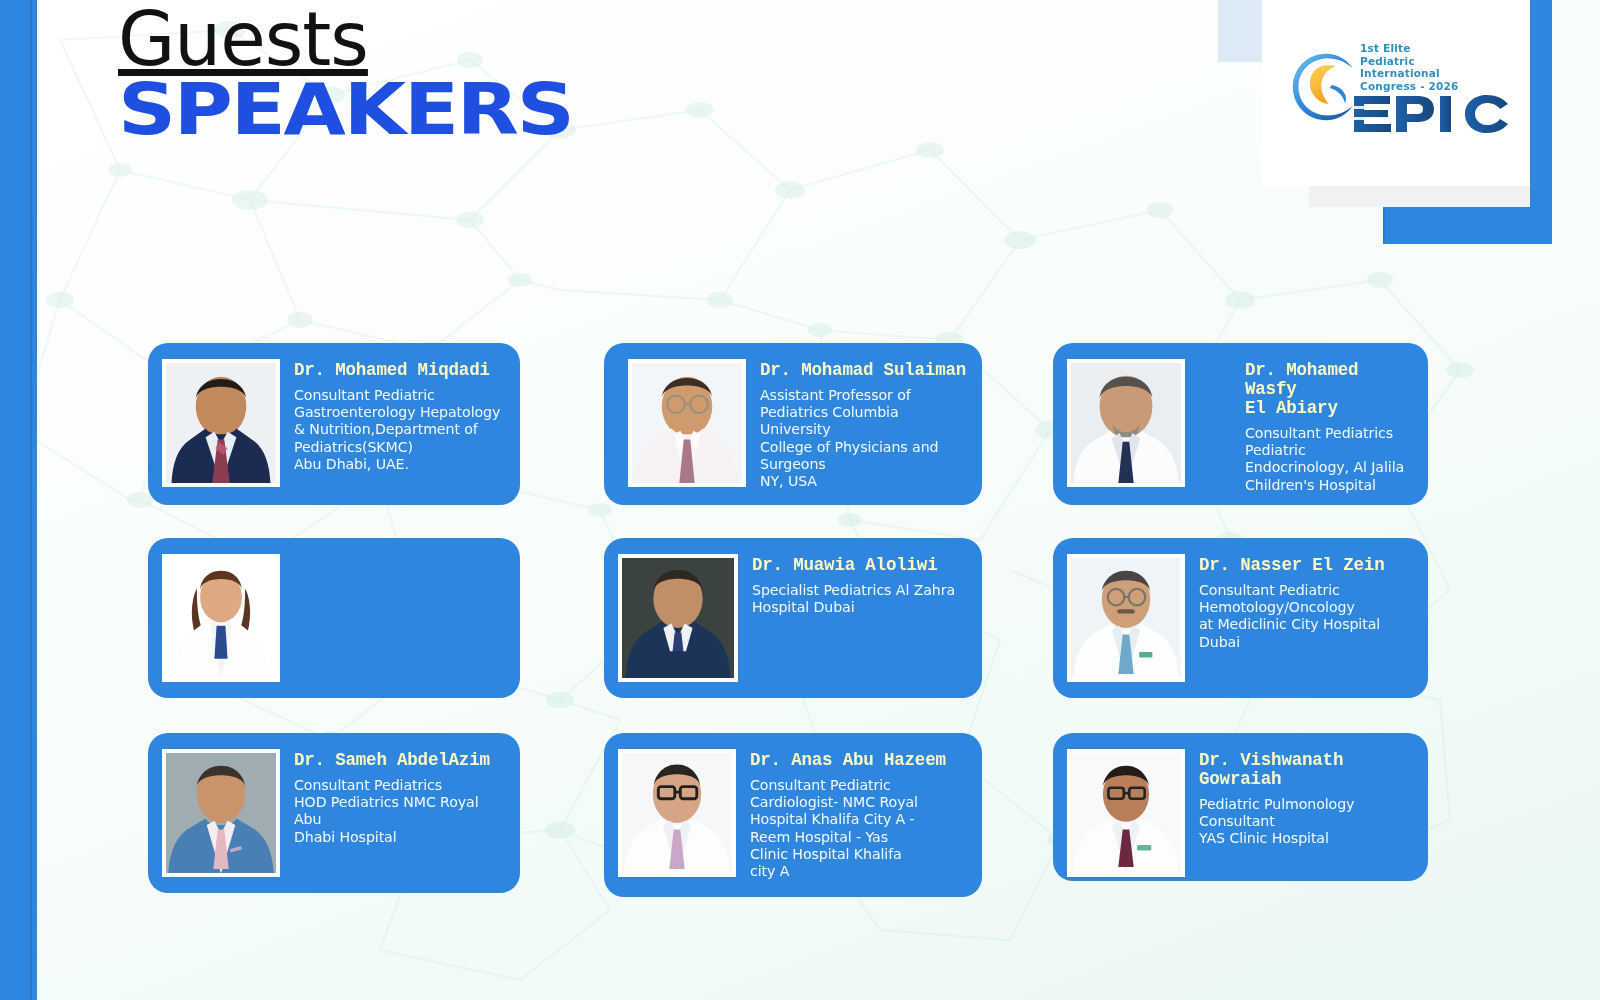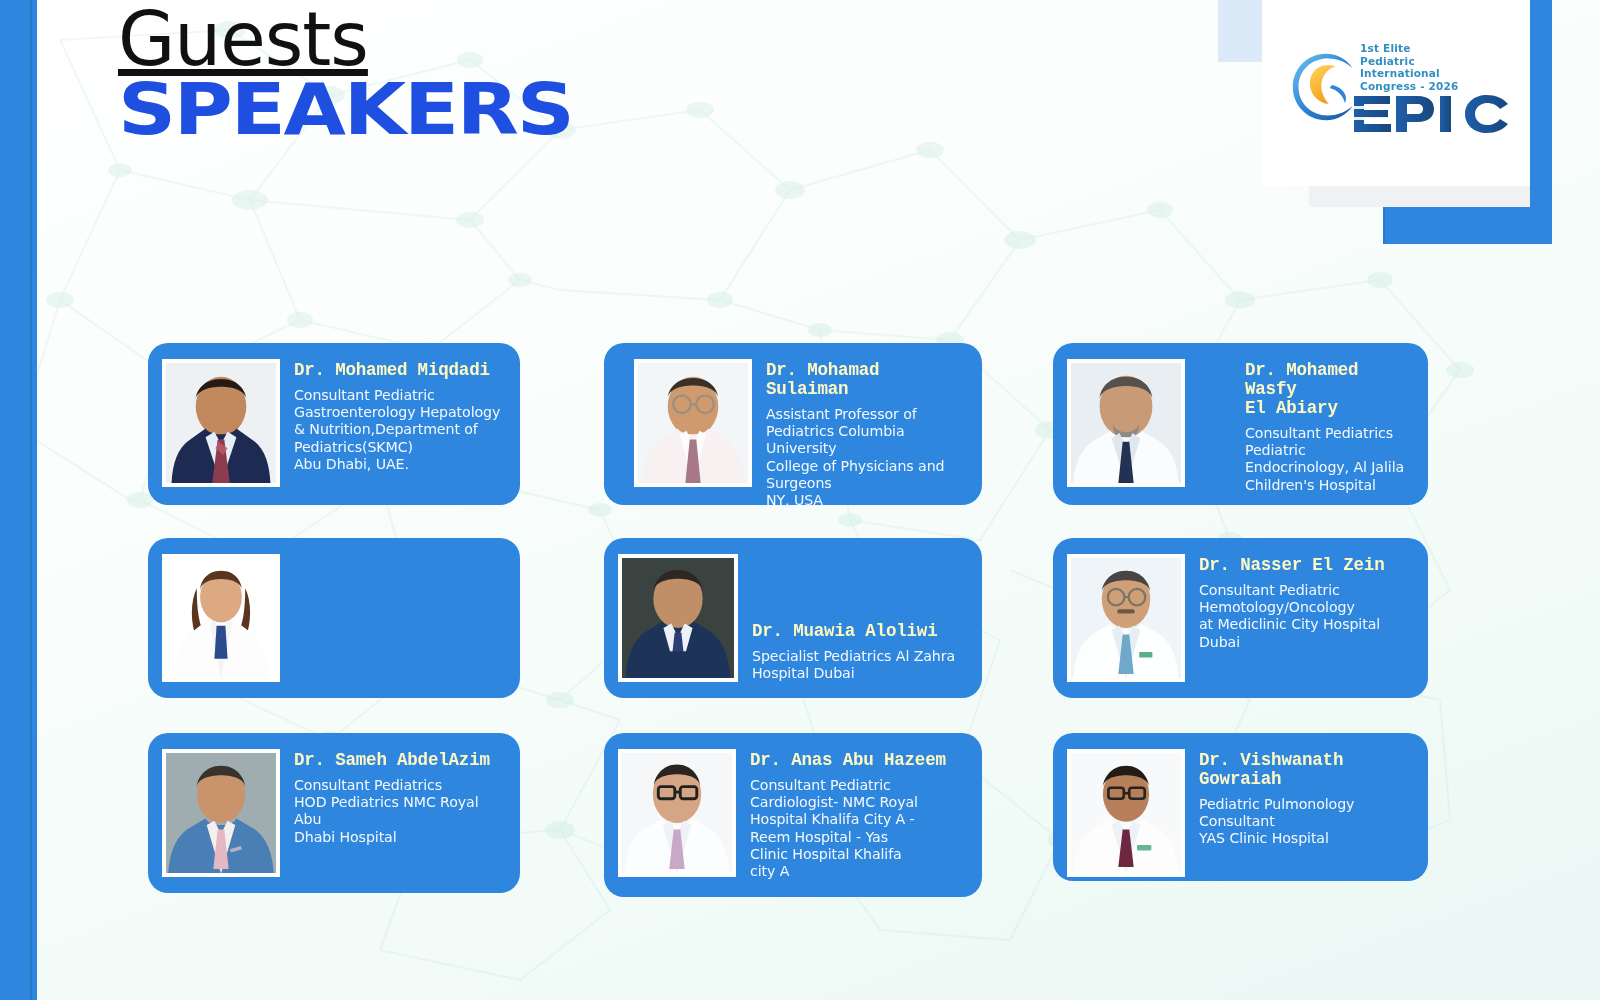--- a/index.html
+++ b/index.html
@@ -130,24 +130,24 @@
     font-size:14.2px;
     line-height:17.2px;
     color:#f4f9fd;
     margin:0;
     white-space:pre-line;
     letter-spacing:-.1px;
   }
 
   
   .c1{left:148px;top:343px;width:372px;height:162px;padding:16px 14px 16px 14px;}
-  .c2{left:604px;top:343px;width:378px;height:162px;padding:16px 14px 16px 30px;}
+  .c2{left:604px;top:343px;width:378px;height:162px;padding:16px 14px 16px 24px;}
   .c3{left:1053px;top:343px;width:375px;height:162px;padding:16px 14px 16px 14px;gap:46px;}
   .c4{left:148px;top:538px;width:372px;height:160px;padding:16px 14px 16px 14px;}
-  .c5{left:604px;top:538px;width:378px;height:160px;padding:16px 14px 16px 14px;align-items:flex-end;}
+  .c5{left:604px;top:538px;width:378px;height:160px;padding:16px 14px 16px 14px;}
   .c6{left:1053px;top:538px;width:375px;height:160px;padding:16px 14px 16px 14px;}
   .c7{left:148px;top:733px;width:372px;height:160px;padding:16px 14px 16px 14px;}
   .c8{left:604px;top:733px;width:378px;height:164px;padding:16px 14px 16px 14px;}
   .c9{left:1053px;top:733px;width:375px;height:148px;padding:16px 14px 16px 14px;}
 
   .ph-std{width:118px;height:128px;}
   .ph-tall{width:120px;height:128px;}
 
   
   .pt{position:absolute;left:0;top:0;width:100%;height:100%;}

